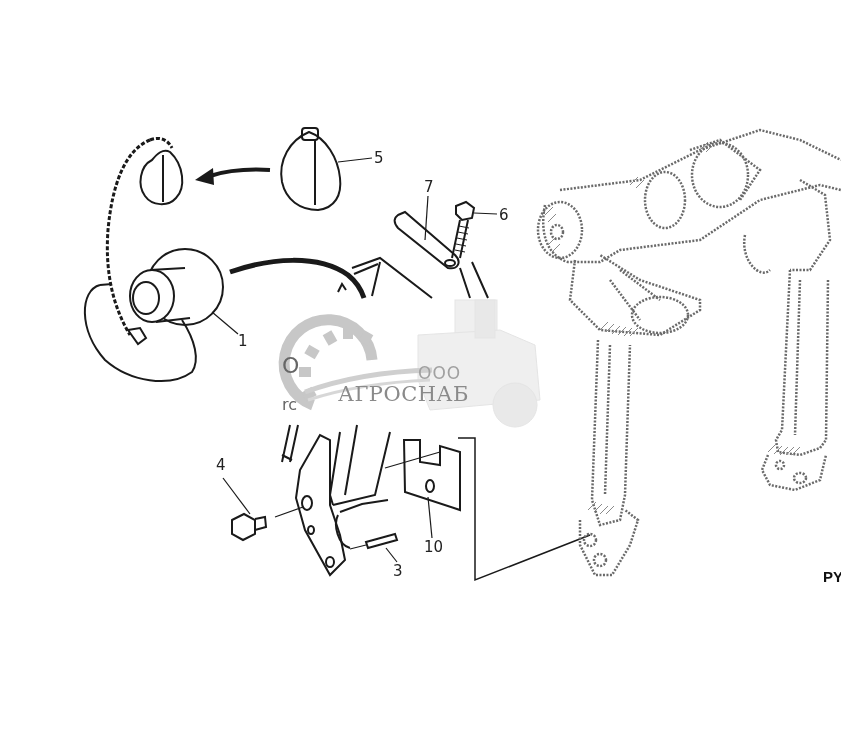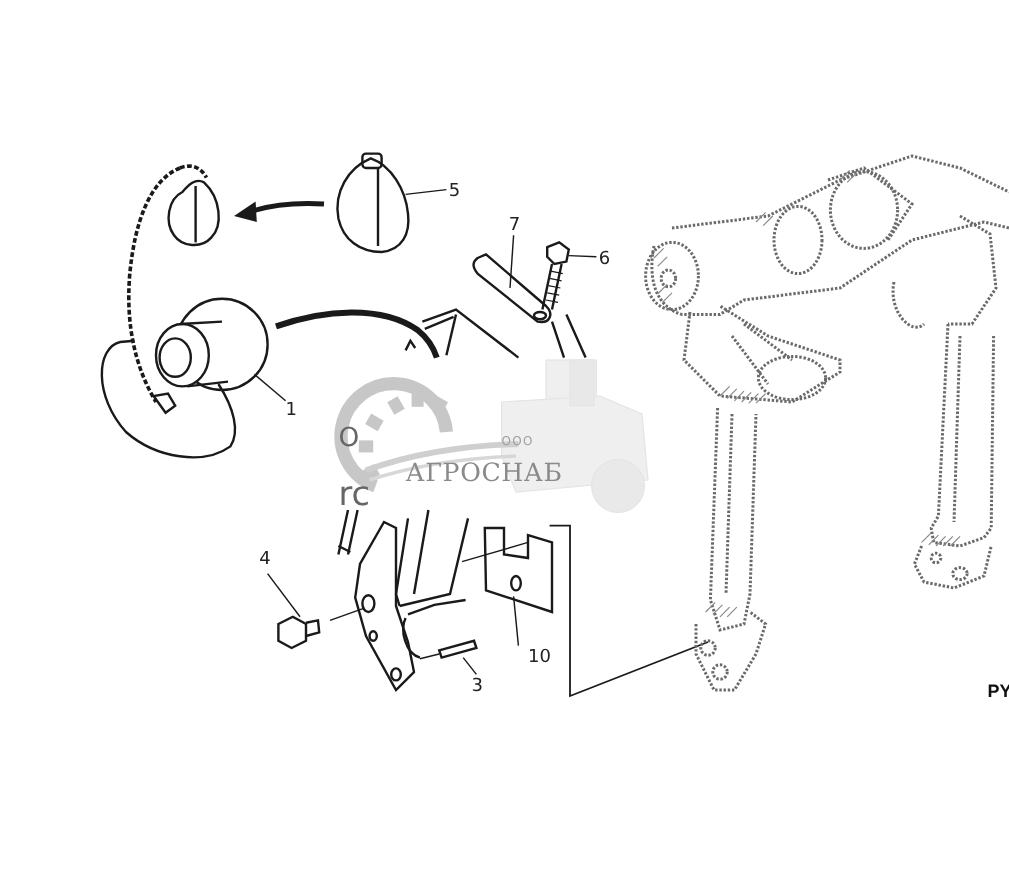--- a/index.html
+++ b/index.html
@@ -1,20 +1,20 @@
 <!DOCTYPE html>
 <html><head>
 <meta charset="utf-8">
 <style>
   html, body { margin:0; padding:0; background:#ffffff; }
   body { width:841px; height:731px; position:relative; overflow:hidden; font-family:"Liberation Sans", sans-serif; }
   #canvas { position:absolute; left:0; top:0; width:841px; height:731px; }
   .callout { position:absolute; font-family:"DejaVu Sans", sans-serif; font-size:15px; color:#222; line-height:1; }
   .watermark-brand { position:absolute; font-family:"DejaVu Serif", serif; color:#8a8a8a; font-size:21px; letter-spacing:0.5px; }
-  .watermark-ooo { position:absolute; font-family:"DejaVu Sans", sans-serif; color:#a0a0a0; font-size:10px; letter-spacing:1px; }
+  .watermark-ooo { position:absolute; font-family:"DejaVu Sans", sans-serif; color:#a0a0a0; font-size:17px; letter-spacing:1px; }
   .frag { position:absolute; font-family:"DejaVu Sans", sans-serif; color:#666; font-size:22px; }
   .code { position:absolute; font-family:"Liberation Sans", sans-serif; font-weight:bold; font-size:15px; color:#111; }
 </style>
 </head>
 <body>
 
 <svg id="canvas" viewBox="0 0 841 731" xmlns="http://www.w3.org/2000/svg">
 
   <g opacity="0.55">
 
@@ -164,23 +164,23 @@
     <path d="M768,452 l8,-8 M774,454 l8,-8 M780,455 l8,-8 M786,455 l8,-8 M792,455 l8,-8"></path>
     <path d="M545,215 l8,-8 M548,222 l8,-8 M548,245 l8,-8 M552,252 l8,-8"></path>
     <path d="M630,185 l8,-8 M636,188 l8,-8 M700,150 l8,-8 M706,152 l8,-8"></path>
   </g>
 </svg>
 
 <div class="watermark-ooo" style="left:418px; top:363px;">ООО</div>
 <div class="watermark-brand" style="left:338px; top:382px;">АГРОСНАБ</div>
 
 <div class="frag" style="left:282px; top:353px;">O</div>
-<div class="frag" style="left:282px; top:395px; font-size:28px;">rc</div>
+<div class="frag" style="left:282px; top:395px; font-size:16px;">rc</div>
 
 <div class="callout" style="left:374px; top:151px;">5</div>
 <div class="callout" style="left:424px; top:180px;">7</div>
 <div class="callout" style="left:499px; top:208px;">6</div>
 <div class="callout" style="left:238px; top:334px;">1</div>
 <div class="callout" style="left:216px; top:458px;">4</div>
-<div class="callout" style="left:440px; top:540px;">10</div>
+<div class="callout" style="left:424px; top:540px;">10</div>
 <div class="callout" style="left:393px; top:564px;">3</div>
 
 <div class="code" style="left:823px; top:568px;">PY</div>
 
 </body></html>

